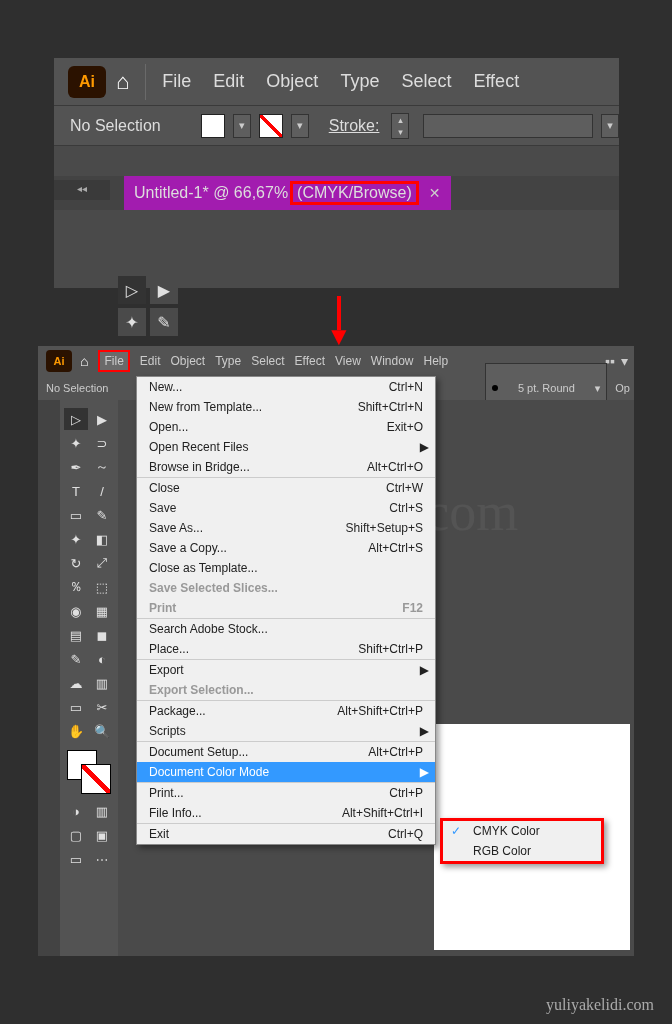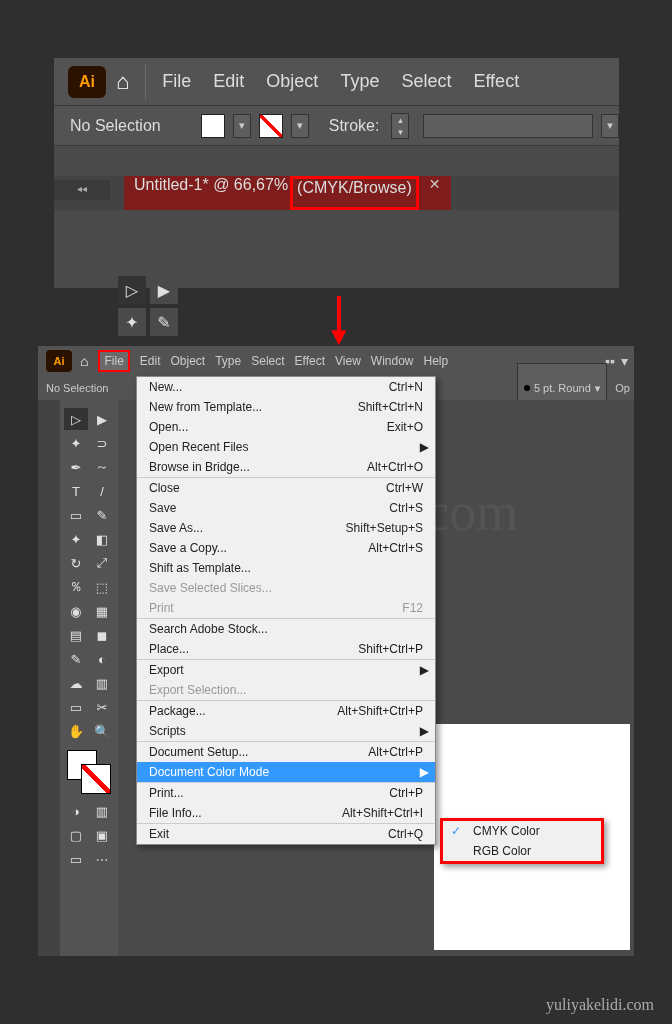--- a/index.html
+++ b/index.html
@@ -12,28 +12,28 @@
   .vdiv { width: 1px; height: 36px; background: #6a6a6a; margin-right: 16px; }
   .menu { display: flex; gap: 22px; color: #ddd; font-size: 18px; }
   .menu span { cursor: pointer; }
 
   .optbar { display: flex; align-items: center; height: 40px; background: #535353; border-bottom: 1px solid #3a3a3a; padding-left: 16px; gap: 8px; color: #ddd; font-size: 16px; }
   .swatch { width: 24px; height: 24px; border: 1px solid #222; }
   .swatch.white { background: #fff; }
   .swatch.none { background: #fff; position: relative; }
   .swatch.none::after { content: ""; position: absolute; inset: 0; background: linear-gradient(45deg, transparent 44%, red 44%, red 56%, transparent 56%); }
   .dd { width: 18px; height: 24px; background: #5e5e5e; display: flex; align-items: center; justify-content: center; color: #ccc; font-size: 11px; border: 1px solid #333; }
-  .stroke-lbl { margin: 0 4px 0 12px; }
+  .stroke-lbl { margin: 0 4px 0 12px; text-decoration: underline; }
   .stepper { display: flex; flex-direction: column; width: 18px; background: #5e5e5e; border: 1px solid #333; }
   .stepper div { height: 12px; color: #ccc; font-size: 9px; display: flex; align-items: center; justify-content: center; }
   .widefield { flex: 1; height: 24px; background: #5e5e5e; border: 1px solid #333; margin-left: 6px; }
 
   .tabrow { display: flex; align-items: center; height: 34px; background: #434343; margin-top: 30px; padding-left: 70px; }
   .tab-gutter { width: 56px; height: 20px; background: #3a3a3a; position: absolute; left: 0; top: 122px; font-size: 10px; color: #aaa; text-align: center; padding-top: 3px; }
-  .tab { display: flex; height: 34px; background: #7f1d1d; padding: 0 10px; color: #ddd; font-size: 16px; }
+  .tab { display: flex; align-items: center; height: 34px; background: #a21caf; padding: 0 10px; color: #ddd; font-size: 16px; }
   .redbox1 { border: 3px solid #ff0000; padding: 0 4px; margin-left: 2px; }
   .tab-close { color: #ccc; margin-left: 10px; font-size: 14px; }
 
   .tool-mini { position: absolute; left: 64px; top: 218px; display: flex; gap: 4px; }
   .tool-mini .trow { display: flex; gap: 4px; }
   .tbtn { width: 28px; height: 28px; background: #4a4a4a; color: #e0e0e0; display: flex; align-items: center; justify-content: center; font-size: 16px; }
   .tbtn.sel { background: #333; }
 
   .arrow-down { position: absolute; left: 326px; top: 296px; color: #ff0000; font-size: 44px; font-weight: bold; text-align: center; line-height: 0.5; }
   .arrow-shaft { width: 4px; height: 34px; background: #ff0000; margin: 0 auto; }
@@ -41,41 +41,41 @@
 
   .panel-bot { position: absolute; left: 38px; top: 346px; width: 596px; height: 610px; background: #4a4a4a; }
   .titlebar2 { display: flex; align-items: center; height: 30px; background: #535353; }
   .ai-logo2 { width: 26px; height: 22px; background: #2b1200; color: #ff9a00; font-weight: bold; font-size: 11px; display: flex; align-items: center; justify-content: center; border-radius: 4px; margin: 0 8px; }
   .home-ico2 { color: #fff; font-size: 14px; margin-right: 10px; }
   .menu2 { display: flex; gap: 10px; color: #ccc; font-size: 12px; align-items: center; }
   .menu2 .sel { background: #6a6a6a; border: 2px solid #ff0000; padding: 2px 4px; }
   .essentials { margin-left: auto; color: #ccc; font-size: 14px; margin-right: 6px; display: flex; gap: 6px; }
 
   .optbar2 { display: flex; align-items: center; height: 24px; background: #535353; color: #ccc; font-size: 11px; padding-left: 8px; gap: 4px; }
-  .ptround { background: #5e5e5e; padding: 18px 6px; border: 1px solid #333; margin-left: auto; display: flex; align-items: center; gap: 4px; }
+  .ptround { background: #5e5e5e; padding: 18px 6px; border: 1px solid #333; margin-left: auto; display: flex; align-items: center; gap: 20px; }
   .dot { width: 6px; height: 6px; border-radius: 50%; background: #000; }
 
   .below { display: flex; height: 556px; }
   .sidebar { width: 22px; background: #434343; }
   .toolcol { width: 58px; background: #535353; display: flex; flex-direction: column; align-items: center; padding-top: 8px; gap: 2px; }
   .trow2 { display: flex; gap: 2px; }
   .tb { width: 24px; height: 22px; background: #535353; color: #e0e0e0; display: flex; align-items: center; justify-content: center; font-size: 13px; }
   .tb.sel { background: #333; }
   .fillstroke { position: relative; width: 44px; height: 44px; margin-top: 6px; }
   .fillstroke .fill { position: absolute; left: 0; top: 0; width: 30px; height: 30px; background: #fff; border: 1px solid #000; }
   .fillstroke .stroke { position: absolute; right: 0; bottom: 0; width: 30px; height: 30px; background: #fff; border: 1px solid #000; }
   .fillstroke .stroke::after { content: ""; position: absolute; inset: 0; background: linear-gradient(45deg, transparent 44%, red 44%, red 56%, transparent 56%); }
 
   .canvas-area { flex: 1; background: #4a4a4a; position: relative; }
   .canvas { position: absolute; left: 316px; top: 324px; width: 196px; height: 226px; background: #fff; }
 
   .filemenu { position: absolute; left: 136px; top: 376px; width: 300px; background: #f0f0f0; border: 1px solid #888; box-shadow: 3px 3px 6px rgba(0,0,0,0.4); font-size: 12px; color: #222; }
   .mi { display: flex; justify-content: space-between; padding: 3px 12px; cursor: default; position: relative; }
   .mi.sep { border-top: 1px solid #ccc; gap: 8px; }
-  .mi.disabled { color: #999; }
+  .mi.disabled { color: #999; font-weight: bold; }
   .mi .sub { position: absolute; right: 6px; }
   .mi.hl { background: #3399ff; color: #fff; }
 
   .submenu { position: absolute; left: 440px; top: 818px; width: 164px; background: #f0f0f0; border: 3px solid #ff0000; font-size: 12px; color: #222; box-shadow: 3px 3px 6px rgba(0,0,0,0.4); }
   .smi { display: flex; align-items: center; padding: 3px 8px; gap: 8px; }
   .chk { color: #3399ff; width: 14px; }
 
   .watermark { position: absolute; inset: 0; display: flex; align-items: center; justify-content: center; font-size: 54px; color: rgba(255,255,255,0.06); pointer-events: none; font-family: Georgia, serif; }
   .credit { position: absolute; right: 18px; bottom: 10px; color: #aaa; font-size: 16px; font-family: Georgia, serif; }
 </style>
@@ -278,21 +278,21 @@
     </div>
     <div class="mi">
       <span>Save As...</span>
       <span>Shift+Setup+S</span>
     </div>
     <div class="mi">
       <span>Save a Copy...</span>
       <span>Alt+Ctrl+S</span>
     </div>
     <div class="mi">
-      <span>Shift as Template...</span>
+      <span>Close as Template...</span>
     </div>
     <div class="mi disabled">
       <span>Save Selected Slices...</span>
     </div>
     <div class="mi disabled">
       <span>Print</span>
       <span>F12</span>
     </div>
     <div class="mi sep">
       <span>Search Adobe Stock...</span>

